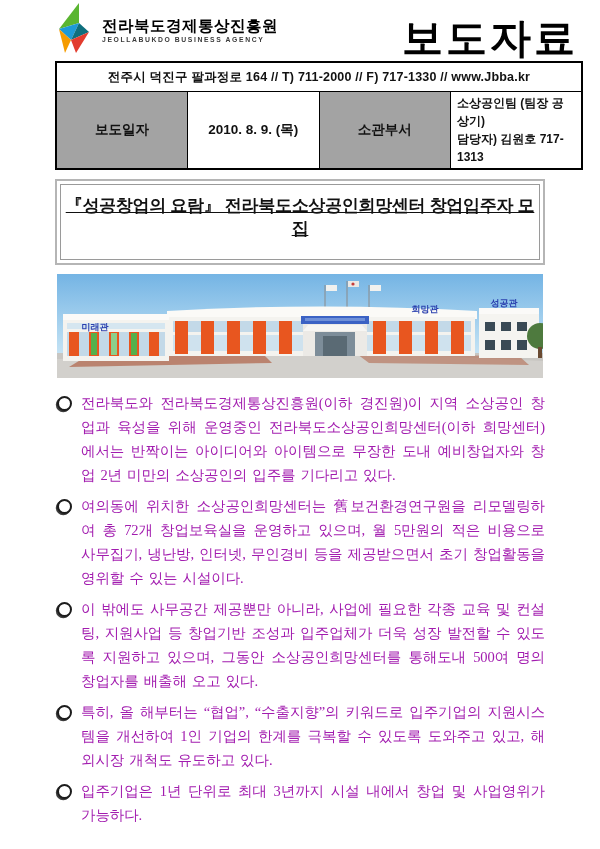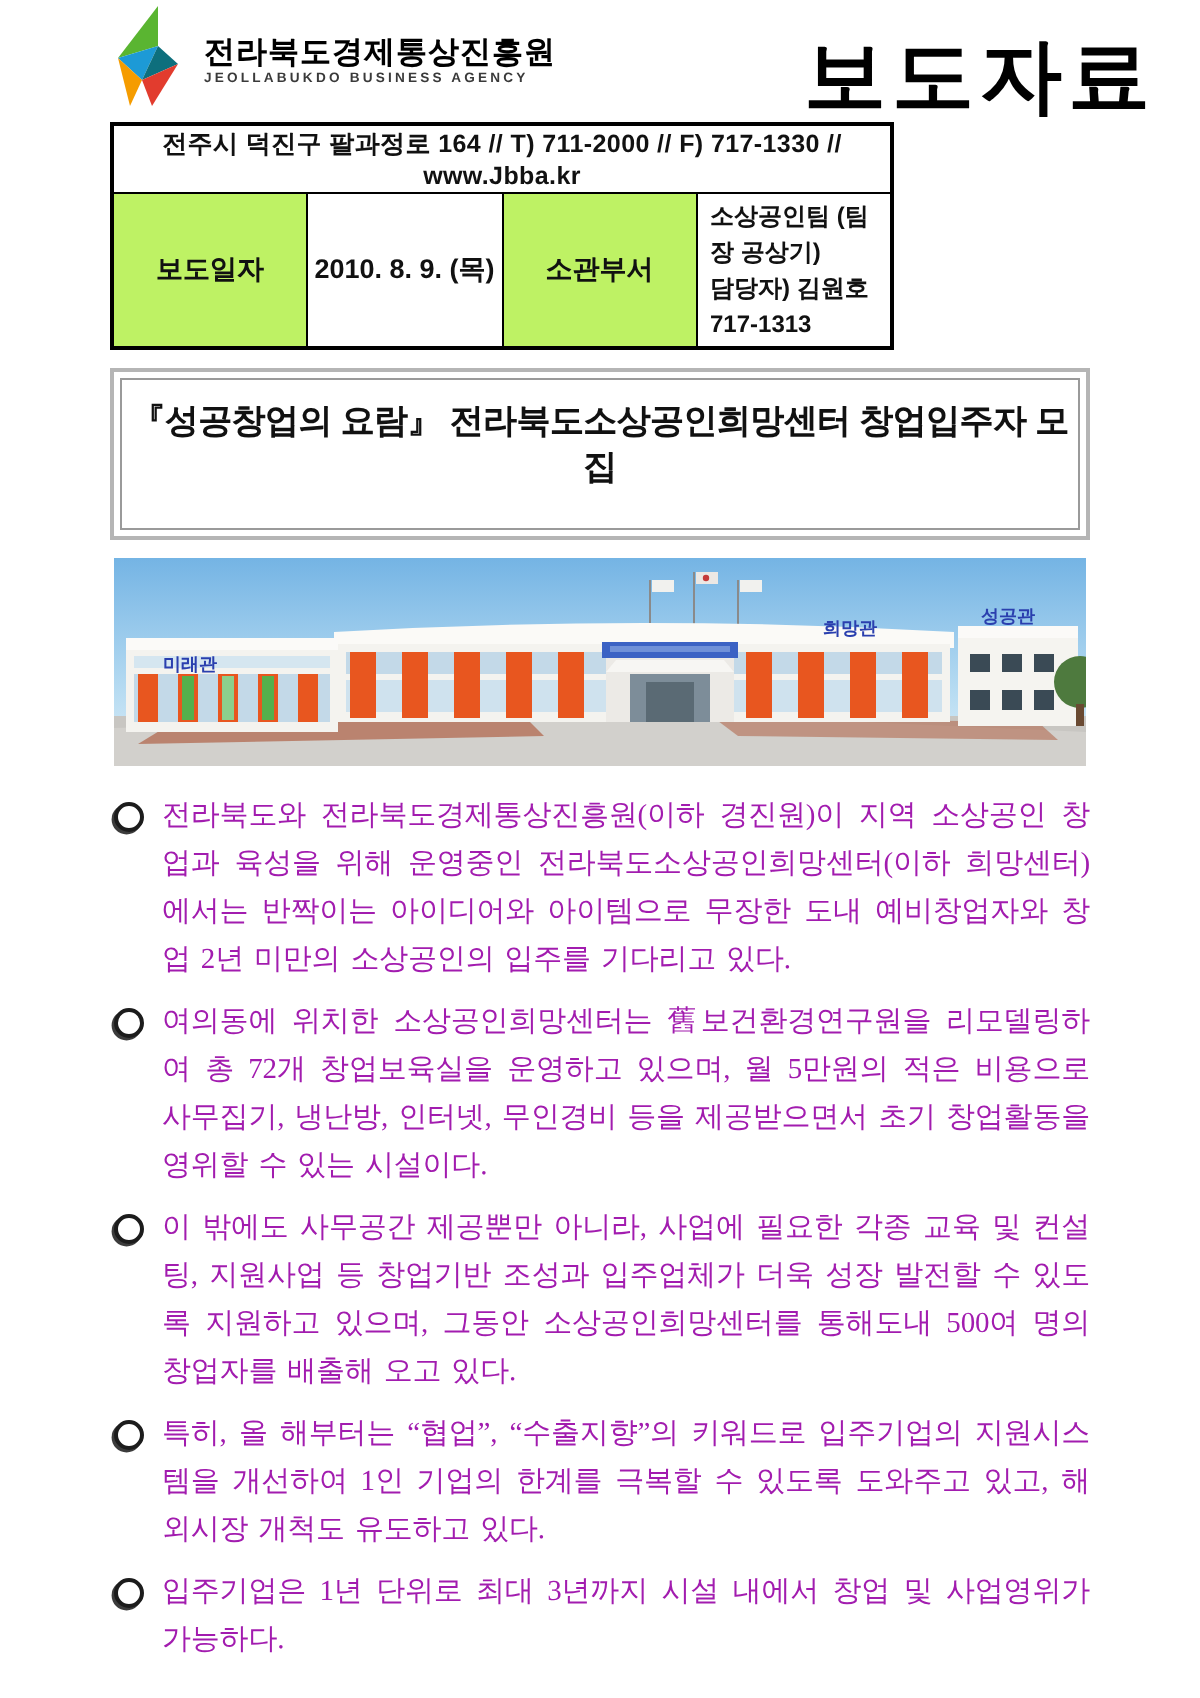--- a/index.html
+++ b/index.html
@@ -8,29 +8,29 @@
     font-family:"Liberation Sans",sans-serif;color:#111;overflow:hidden;
   }
   
   .header{display:flex;align-items:flex-start;justify-content:space-between;
     padding:3px 22px 0 46px;height:56px;gap:37px;}
   .brand{display:flex;align-items:center;gap:6px;}
   .brand-text .kr{font-size:15.5px;font-weight:bold;letter-spacing:.5px;color:#000;line-height:1.15;}
   .brand-text .en{font-size:6.8px;font-weight:bold;letter-spacing:1.6px;color:#3a3a3a;margin-top:1px;}
   .doc-type{font-size:41px;font-weight:bold;letter-spacing:3px;color:#000;margin-top:8px;}
   
-  .info-table{margin:2px 55px 0 55px;width:392px;border-collapse:collapse;
+  .info-table{margin:2px 55px 0 55px;width:528px;border-collapse:collapse;
     border:2px solid #000;table-layout:fixed;}
   .info-table td{border:1.5px solid #000;font-weight:bold;}
   .addr-cell{height:26px;text-align:center;font-size:12.5px;letter-spacing:.2px;}
-  .label-cell{background:#bef264;text-align:center;font-size:13.5px;height:39px;}
+  .label-cell{background:#a3a3a3;text-align:center;font-size:13.5px;height:39px;}
   .date-cell{text-align:center;font-size:13.5px;}
   .dept-cell{font-size:12px;padding:2px 6px;line-height:1.5;}
   
-  .title-box-outer{margin:9px 55px 0 55px;border:2px solid #b5b5b5;padding:3px;}
+  .title-box-outer{margin:9px 55px 0 55px;border:2px solid #b5b5b5;padding:3px;text-decoration:underline;}
   .title-box-inner{border:1px solid #9a9a9a;padding:9px 4px 11px 4px;text-align:center;}
   .main-title{font-size:17px;font-weight:bold;letter-spacing:-.3px;margin:0 0 8px 0;}
   .sub-title{font-size:14px;font-weight:bold;line-height:1.55;letter-spacing:-.3px;}
   
   .photo{margin:9px 0 0 57px;width:486px;height:104px;display:block;}
   .photo svg{display:block;}
   .bldg-label{font-size:9px;font-weight:bold;fill:#2a3fae;font-family:"Liberation Sans",sans-serif;}
   
   .body-area{margin:13px 55px 0 57px;}
   .para{display:flex;margin-bottom:7px;}

